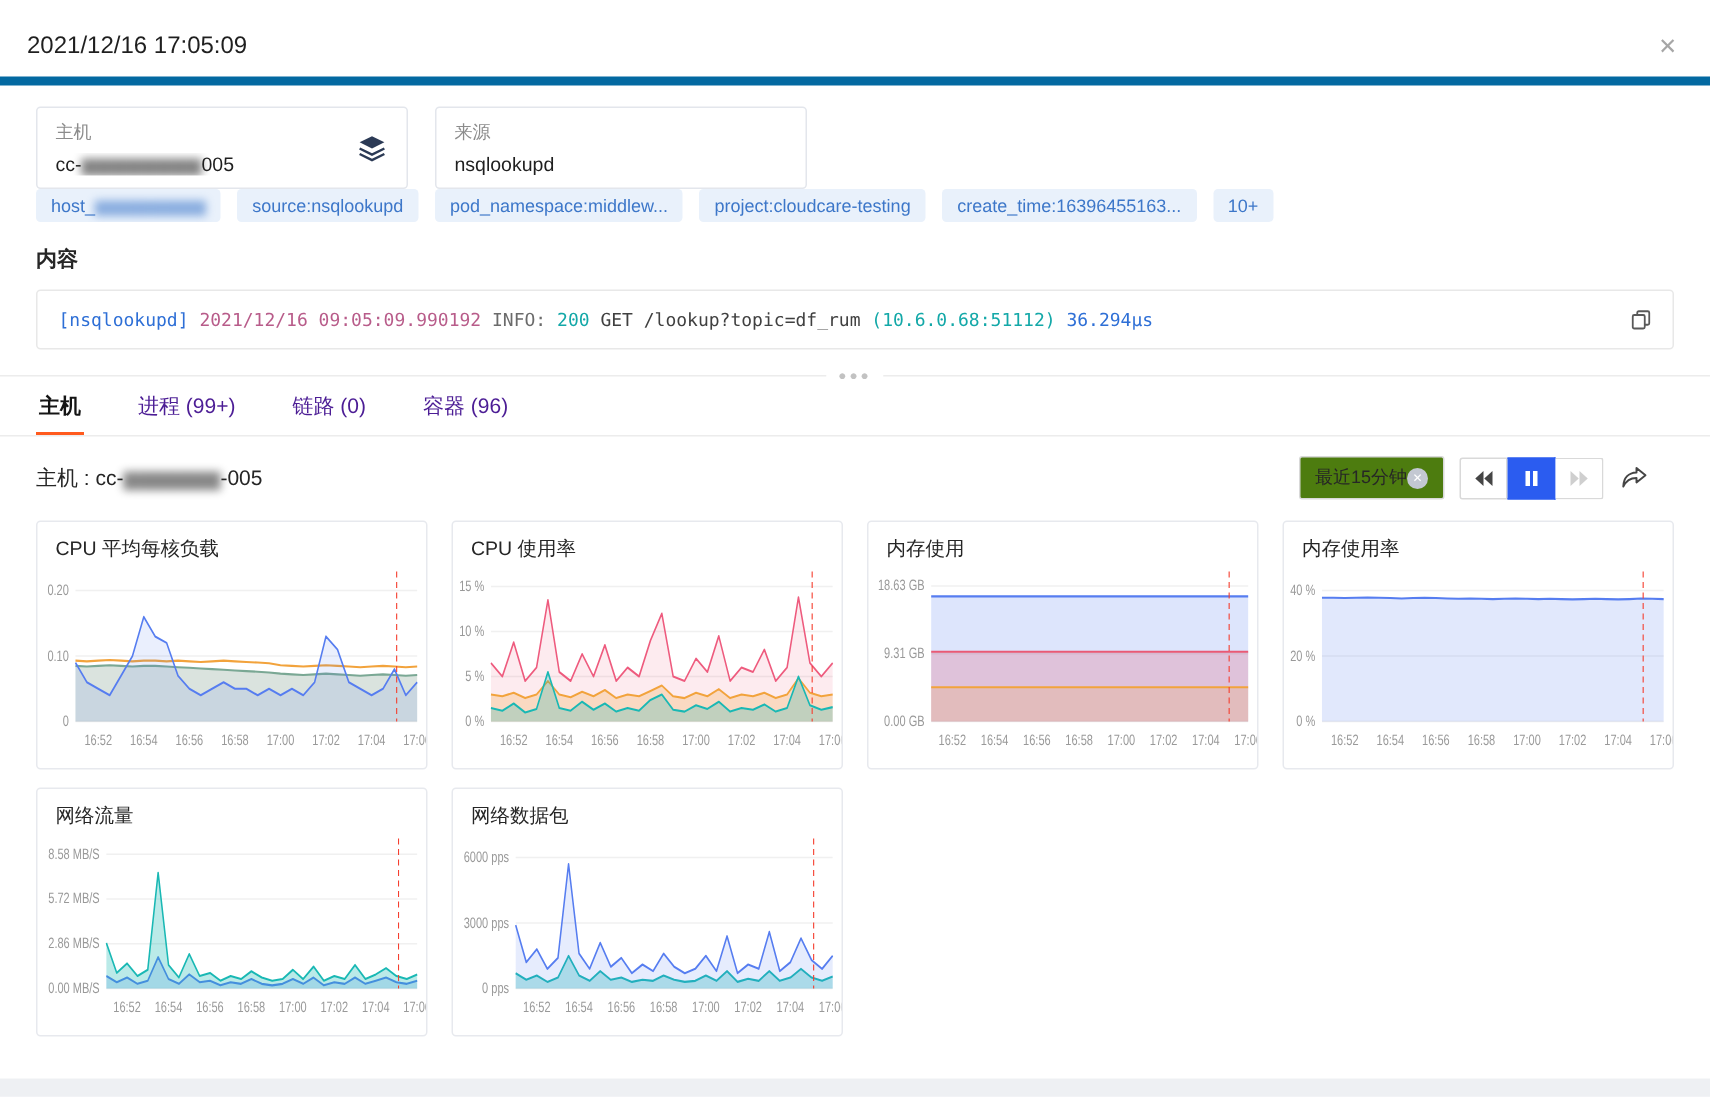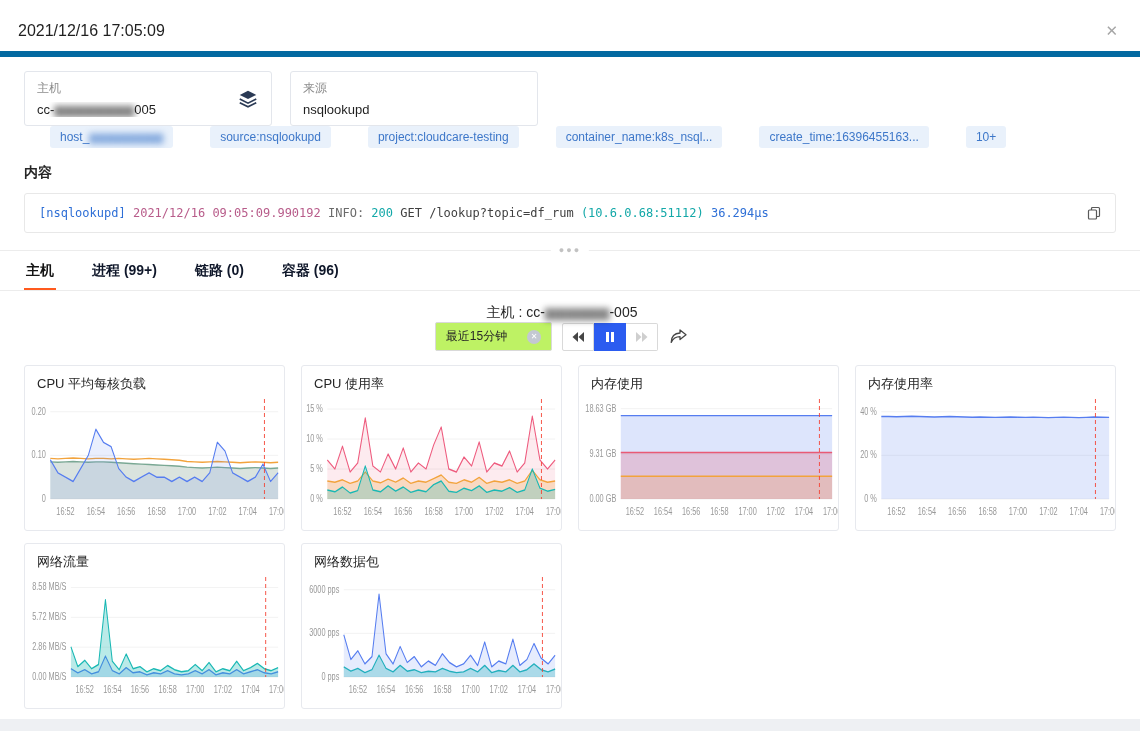--- a/index.html
+++ b/index.html
@@ -14,37 +14,37 @@
   .info-card { border:1px solid #e3e6ec; border-radius:3px; padding:8px 12px; width:248px; display:flex; justify-content:space-between; align-items:center; background:#fff; }
   .info-label { font-size:12px; color:#8c8c8c; margin-bottom:5px; }
   .info-value { font-size:13px; color:#1f1f1f; white-space:nowrap; overflow:hidden; max-width:190px; }
   .info-main { overflow:hidden; }
   .stack-icon-wrap { flex:0 0 auto; margin-left:8px; cursor:pointer; display:flex; }
 
   .masked { filter: blur(3px); opacity:.55; }
 
   .section-label { font-size:14px; font-weight:700; color:#262626; margin:16px 24px 9px 24px; }
   .tag-row { display:flex; gap:11px; margin:0 24px; flex-wrap:nowrap; overflow:hidden; }
-  .tag { background:var(--tag_bg,#e9f1fb); color:var(--tag_text,#3d77c9); font-size:12px; padding:4px 10px; border-radius:3px; white-space:nowrap; cursor:pointer;margin-left:26px; }
+  .tag { background:var(--tag_bg,#e9f1fb); color:var(--tag_text,#3d77c9); font-size:12px; padding:4px 10px; border-radius:3px; white-space:nowrap; cursor:pointer; }
 
   .log-box { margin:2px 24px 0 24px; border:1px solid #e8e8e8; border-radius:3px; padding:12px 14px; display:flex; justify-content:space-between; align-items:flex-start;gap:44px; }
   .log-text { font-family:"DejaVu Sans Mono", monospace; font-size:12px; white-space:nowrap; overflow:hidden; }
   .copy-btn { cursor:pointer; margin-left:12px; display:flex; }
 
   .drag-divider { position:relative; height:16px; border-bottom:1px solid #ececec; margin-top:2px; }
   .dots { position:absolute; left:50%; bottom:-5px; transform:translateX(-50%); background:#fff; padding:0 8px; color:#c2c2c2; font-size:9px; letter-spacing:2px; cursor:row-resize; }
 
   .tabs { display:flex; gap:34px; padding:0 24px; border-bottom:1px solid #ececec; }
-  .tab { padding:11px 2px 8px 2px; font-size:14px; color:#0f172a; cursor:pointer; border-bottom:2px solid transparent;font-weight:bold; }
+  .tab { padding:11px 2px 8px 2px; font-size:14px; color:#4c1d95; cursor:pointer; border-bottom:2px solid transparent; }
   .tab.active { color:#141414; font-weight:700; border-bottom-color:var(--accent,#ff5a1e); }
 
-  .toolbar { display:flex; justify-content:space-between; align-items:center; padding:13px 40px 6px 24px;flex-direction:column; }
+  .toolbar { display:flex; justify-content:space-between; align-items:center; padding:13px 40px 6px 24px; }
   .host-line { font-size:14px; color:#262626; }
   .toolbar-right { display:flex; align-items:center; gap:10px; }
-  .time-select { display:flex; align-items:center; gap:20px; border:1px solid #d9d9d9; border-radius:2px; padding:5px 10px; font-size:12px; color:#262626; cursor:pointer; background:#bef264; }
+  .time-select { display:flex; align-items:center; gap:0; border:1px solid #d9d9d9; border-radius:2px; padding:5px 10px; font-size:12px; color:#262626; cursor:pointer; background:#4d7c0f; }
   .clear-icon { width:14px; height:14px; border-radius:50%; background:#c3c8d2; color:#fff; font-size:8px; display:flex; align-items:center; justify-content:center; cursor:pointer; }
   .ctrl-group { display:flex; }
   .ctrl { width:32px; height:28px; background:#fff; border:1px solid #d9d9d9; display:flex; align-items:center; justify-content:center; cursor:pointer; padding:0; }
   .ctrl:first-child { border-radius:2px 0 0 2px; }
   .ctrl + .ctrl { border-left:none; }
   .ctrl:last-child { border-radius:0 2px 2px 0; }
   .ctrl.pause { background:var(--primary,#2b5cf0); border-color:var(--primary,#2b5cf0); }
   .share-btn { background:none; border:none; cursor:pointer; padding:4px 2px; display:flex; }
 
   .charts-grid { display:grid; grid-template-columns:repeat(4,1fr); gap:12px 16px; margin:8px 24px 0 24px; }
@@ -80,22 +80,22 @@
       <div class="info-main">
         <div class="info-label">来源</div>
         <div class="info-value"><span>nsqlookupd</span><span class="masked"></span><span></span></div>
       </div>
     </div>
   </div>
 
   <div class="tag-row">
       <span class="tag"><span>host_</span><span class="masked">▆▆▆▆▆▆▆▆</span></span>
       <span class="tag"><span>source:nsqlookupd</span></span>
+      <span class="tag"><span>pod_namespace:middlew...</span></span>
       <span class="tag"><span>project:cloudcare-testing</span></span>
-      <span class="tag"><span>container_name:k8s_nsql...</span></span>
       <span class="tag"><span>create_time:16396455163...</span></span>
       <span class="tag"><span>10+</span></span>
     </div>
 
   <div class="section-label">内容</div>
   <div class="log-box">
     <div class="log-text"><span style="color: rgb(46, 111, 214);">[nsqlookupd]</span><span style="color: rgb(184, 92, 138);"> 2021/12/16 09:05:09.990192 </span><span style="color: rgb(107, 107, 107);">INFO: </span><span style="color: rgb(19, 168, 168);">200</span><span style="color: rgb(64, 64, 64);"> GET /lookup?topic=df_rum </span><span style="color: rgb(19, 168, 168);">(10.6.0.68:51112)</span><span style="color: rgb(46, 111, 214);"> 36.294µs</span></div>
     <span class="copy-btn">
       <svg width="14" height="14" viewBox="0 0 14 14">
         <rect x="4.5" y="1.5" width="8" height="9" fill="#fff" stroke="#595959" stroke-width="1.2" rx="1"></rect>

